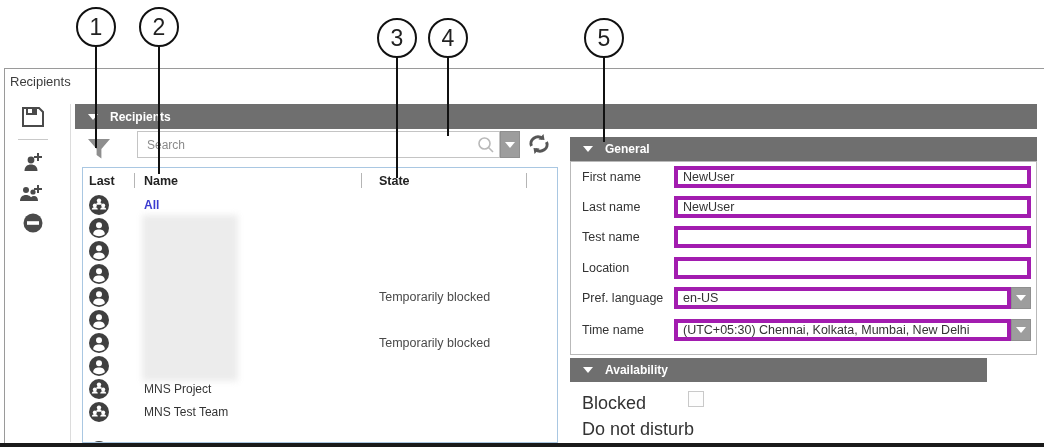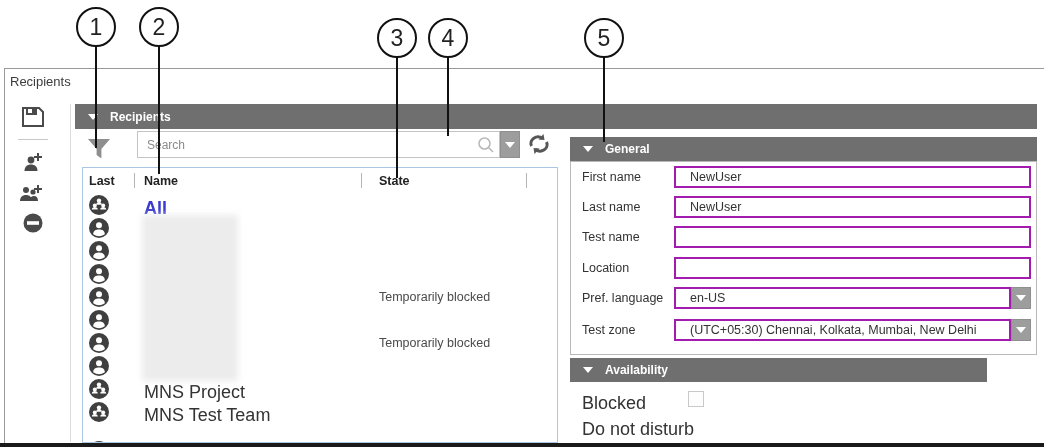--- a/index.html
+++ b/index.html
@@ -47,33 +47,33 @@
   
   .rtable { position:absolute; left:82px; top:167px; width:476px; height:276px;
     border:1px solid #a9c7e2; background:#fff; overflow:hidden; }
   .rt-head { position:absolute; top:0; left:0; right:0; height:26px; font-size:12.5px;
     font-weight:bold; color:#222; }
   .rt-head .h { position:absolute; top:6px; }
   .rt-head .v { position:absolute; top:5px; width:1px; height:15px; background:#b5b5b5; }
   .rows { position:absolute; left:0; top:26px; right:0; bottom:0; }
   .rrow { position:absolute; left:0; right:0; height:23px; }
   .rrow .icon { position:absolute; left:6px; top:1px; width:20px; height:20px; }
-  .rrow .nm { position:absolute; left:61px; top:4px; font-size:18px; color:#333; }
+  .rrow .nm { position:absolute; left:61px; top:4px; font-size:12px; color:#333; }
   .rrow .nm.link { color:#3a3ad0; font-weight:bold; cursor:pointer; }
   .rrow .st { position:absolute; left:296px; top:4px; font-size:12.5px; color:#4a4a4a; }
   .blurblock { position:absolute; left:59px; top:47px; width:96px; height:166px;
     background:#ececec; filter:blur(3px); }
 
   
   .gbox { position:absolute; left:570px; top:161px; width:467px; height:194px;
     border:1px solid #b9b9b9; background:#fff; }
   .frow { position:absolute; left:570px; width:467px; height:23px; }
   .frow label { position:absolute; left:12px; top:4px; font-size:12.5px; color:#333; }
-  .frow input { position:absolute; left:104px; top:0; height:22px; border:2px solid #a21caf;
-    font-size:12.5px; color:#333; padding:0 14px; outline:none; background:#fff;
+  .frow input { position:absolute; left:104px; top:0; height:22px; border:4px solid #a21caf;
+    font-size:12.5px; color:#333; padding:0 5px; outline:none; background:#fff;
     font-family:"Liberation Sans",sans-serif; }
   .frow input.full { width:357px; }
   .frow input.dd { width:337px; }
   .frow .dd-btn { left:441px; top:0; width:20px; height:22px; }
   .avrow { position:absolute; left:570px; width:467px; height:22px; }
   .avrow label { position:absolute; left:12px; top:3px; font-size:18px; color:#333; }
   .checkbox { position:absolute; left:118px; top:1px; width:16px; height:16px;
     border:1px solid #c9c9c9; background:#fdfdfd; cursor:pointer; }
 </style>
 </head>
@@ -330,21 +330,21 @@
       <input type="text" class="full" style="">
     </div>
     <div class="frow" style="top: 287px;">
       <label>Pref. language</label>
       <input type="text" class="dd" value="en-US" style="">
       <div class="dd-btn">
         <span class="tri"></span>
       </div>
     </div>
     <div class="frow" style="top: 319px;">
-      <label>Test zone</label>
+      <label>Time name</label>
       <input type="text" class="dd" value="(UTC+05:30) Chennai, Kolkata, Mumbai, New Delhi" style="">
       <div class="dd-btn">
         <span class="tri"></span>
       </div>
     </div>
   </div>
 
 <div class="bar" style="left: 570px; top: 358px; width: 417px; height: 24px; background: rgb(111, 111, 111);">
   <span class="tri"></span>
   <span>Availability</span>

